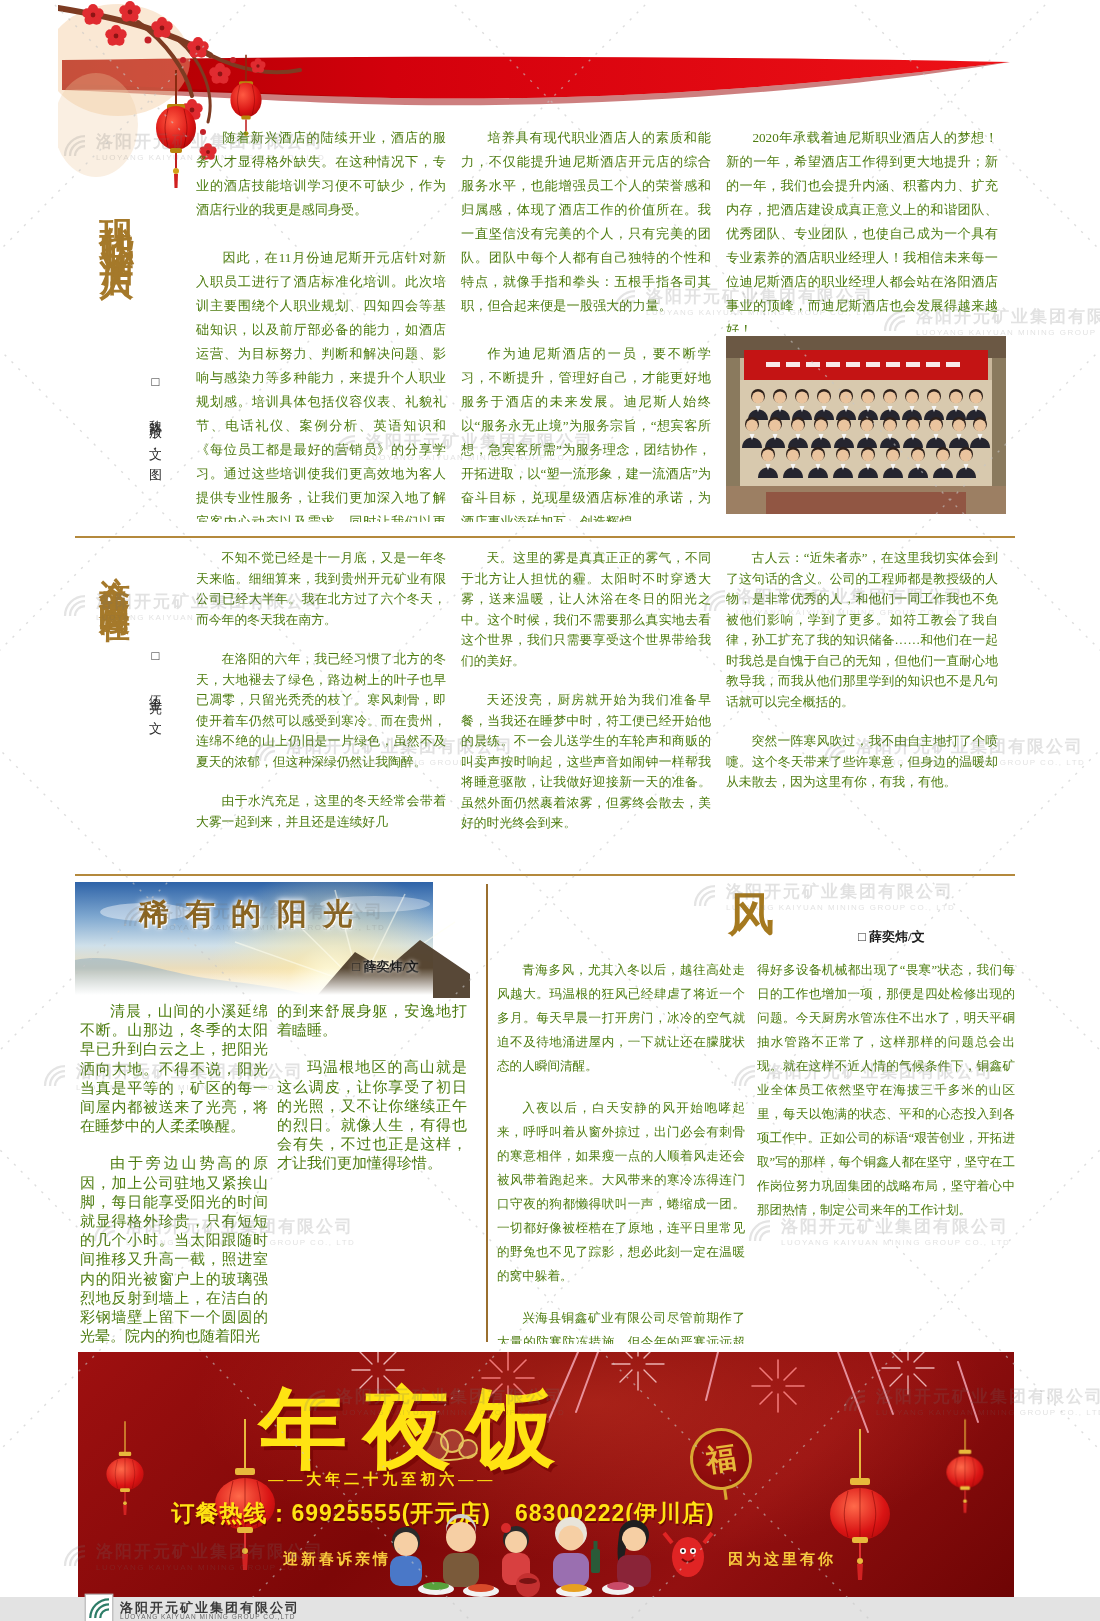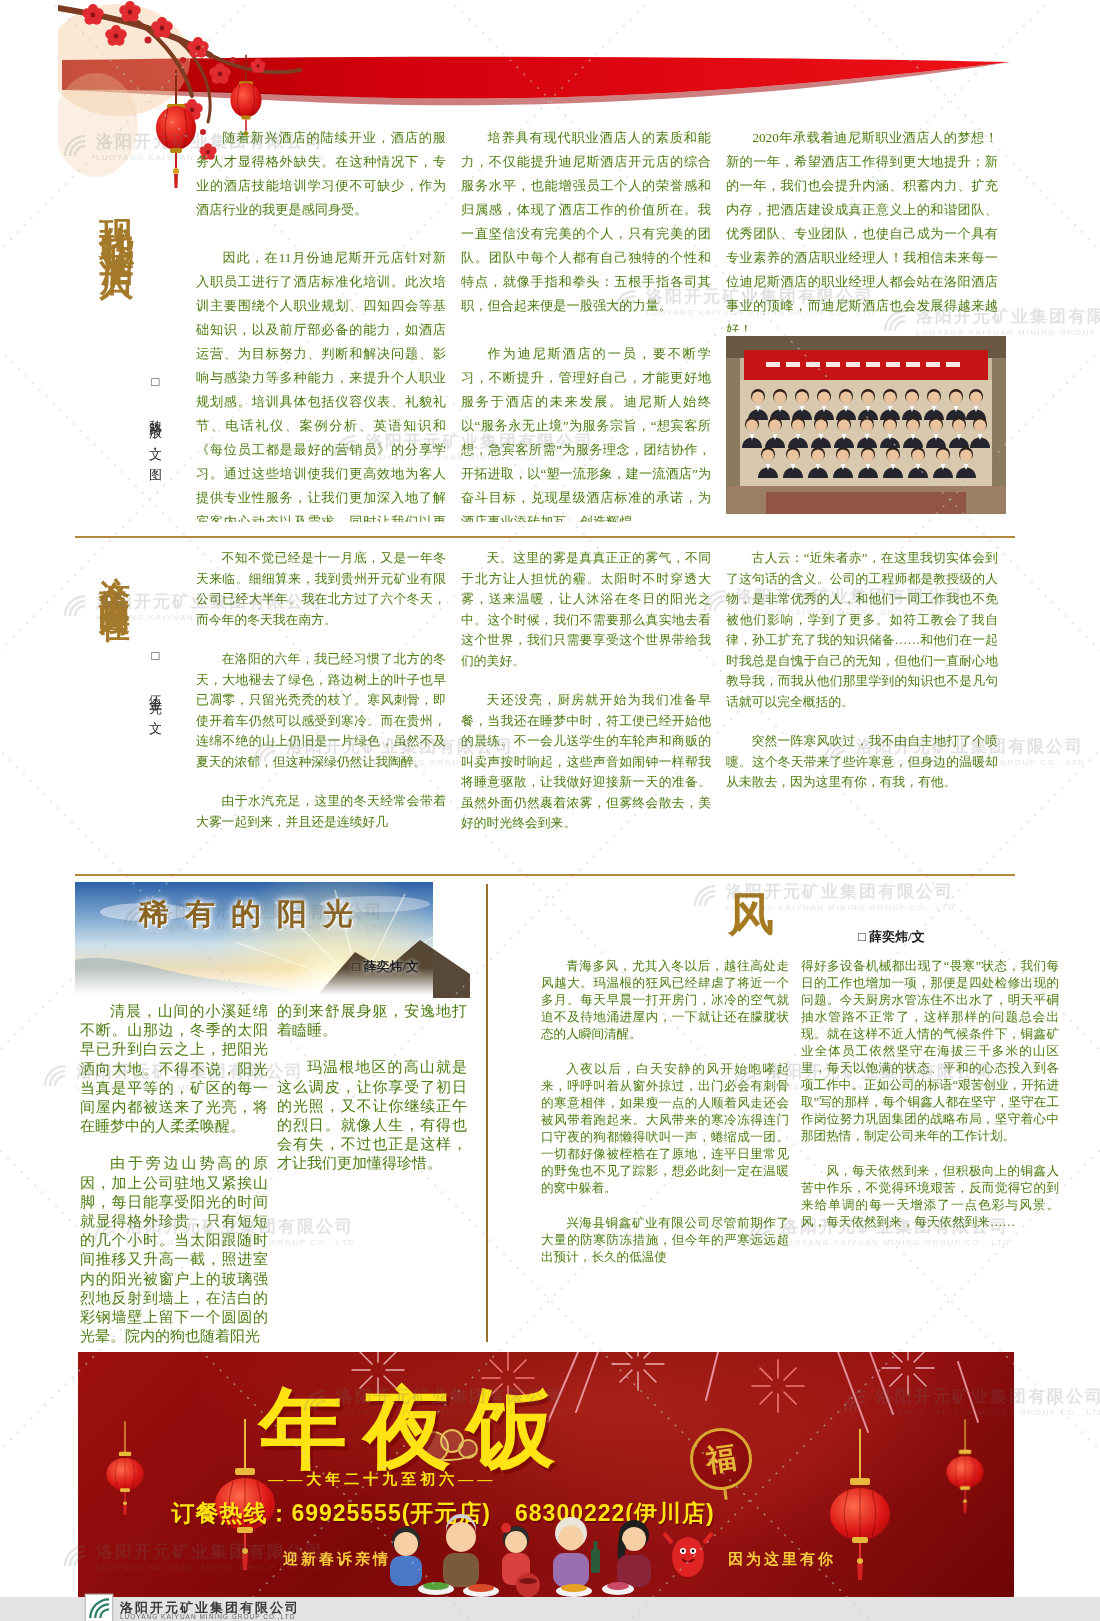--- a/index.html
+++ b/index.html
@@ -23,21 +23,21 @@
   .t1{left:94px;top:192px;font-size:34px;letter-spacing:8px;}
   .b1{left:146px;top:374px;}
   .t2{left:94px;top:552px;font-size:31px;letter-spacing:5px;}
   .b2{left:146px;top:648px;}
   
   .col{position:absolute;text-align:justify;color:#4d7c0f;overflow:hidden;z-index:10;}
   .col p{margin:0;text-indent:2em;}
   .a1 .col{font-size:13.2px;line-height:24px;}  .a1 .col p{margin-bottom:24px;}
   .a2 .col{font-size:12.8px;line-height:20.5px;}.a2 .col p{margin-bottom:19px;}
   .a3 .col{font-size:15px;line-height:19.2px;}.a3 .col p{margin-bottom:18px;}
-  .a4 .col{font-size:12.6px;line-height:17px;margin-left:44px;}.a4 .col p{margin-bottom:18px;}
+  .a4 .col{font-size:12.6px;line-height:24px;}.a4 .col p{margin-bottom:18px;}
   .col p:last-child{margin-bottom:0;}
   .goldline{position:absolute;background:#b4893c;z-index:9;}
   
   .sunbox{left:75px;top:882px;width:358px;height:116px;z-index:8;
      background:
        radial-gradient(circle at 72% 92%, rgba(255,252,220,.95) 0 5%, rgba(255,236,170,.55) 16%, rgba(255,236,170,0) 45%),
        linear-gradient(180deg,#2e63a8 0%,#7fa8d0 30%,#cfe0ea 55%,#f0dcb2 78%,#f8ecd0 100%);}
   .sunfade{position:absolute;left:0;bottom:0;width:100%;height:30px;
      background:linear-gradient(180deg,rgba(255,255,255,0),#ffffff 90%);}
   .suntitle{position:absolute;left:0;top:12px;width:100%;text-align:center;color:#8a6420;
@@ -289,21 +289,20 @@
   <div class="a4">
     <div class="abs windtitle">风</div>
     <div class="abs windby">□ 薛奕炜/文</div>
     <div class="col" style="left:497px;top:958px;width:248px;height:386px">
       <p>青海多风，尤其入冬以后，越往高处走风越大。玛温根的狂风已经肆虐了将近一个多月。每天早晨一打开房门，冰冷的空气就迫不及待地涌进屋内，一下就让还在朦胧状态的人瞬间清醒。</p>
         <p>入夜以后，白天安静的风开始咆哮起来，呼呼叫着从窗外掠过，出门必会有刺骨的寒意相伴，如果瘦一点的人顺着风走还会被风带着跑起来。大风带来的寒冷冻得连门口守夜的狗都懒得吠叫一声，蜷缩成一团。一切都好像被桎梏在了原地，连平日里常见的野兔也不见了踪影，想必此刻一定在温暖的窝中躲着。</p>
         <p>兴海县铜鑫矿业有限公司尽管前期作了大量的防寒防冻措施，但今年的严寒远远超出预计，长久的低温使</p>
     </div>
     <div class="col" style="left:757px;top:958px;width:258px;height:386px">
       <p style="text-indent:0">得好多设备机械都出现了“畏寒”状态，我们每日的工作也增加一项，那便是四处检修出现的问题。今天厨房水管冻住不出水了，明天平硐抽水管路不正常了，这样那样的问题总会出现。就在这样不近人情的气候条件下，铜鑫矿业全体员工依然坚守在海拔三千多米的山区里，每天以饱满的状态、平和的心态投入到各项工作中。正如公司的标语“艰苦创业，开拓进取”写的那样，每个铜鑫人都在坚守，坚守在工作岗位努力巩固集团的战略布局，坚守着心中那团热情，制定公司来年的工作计划。</p>
-        <p>风，每天依然到来，但积极向上的铜鑫人苦中作乐，不觉得环境艰苦，反而觉得它的到来给单调的每一天增添了一点色彩与风景。风，每天依然到来，每天依然到来……</p>
     </div>
   </div>
 
   <div class="abs ad">
     <svg width="936" height="245" viewBox="0 0 936 245" style="position:absolute;left:0;top:0">
       <defs>
         <radialGradient id="lr" cx="0.4" cy="0.35" r="0.85">
           <stop offset="0" stop-color="#ff6a4a"></stop>
             <stop offset="0.6" stop-color="#d91414"></stop>
             <stop offset="1" stop-color="#a30606"></stop>

